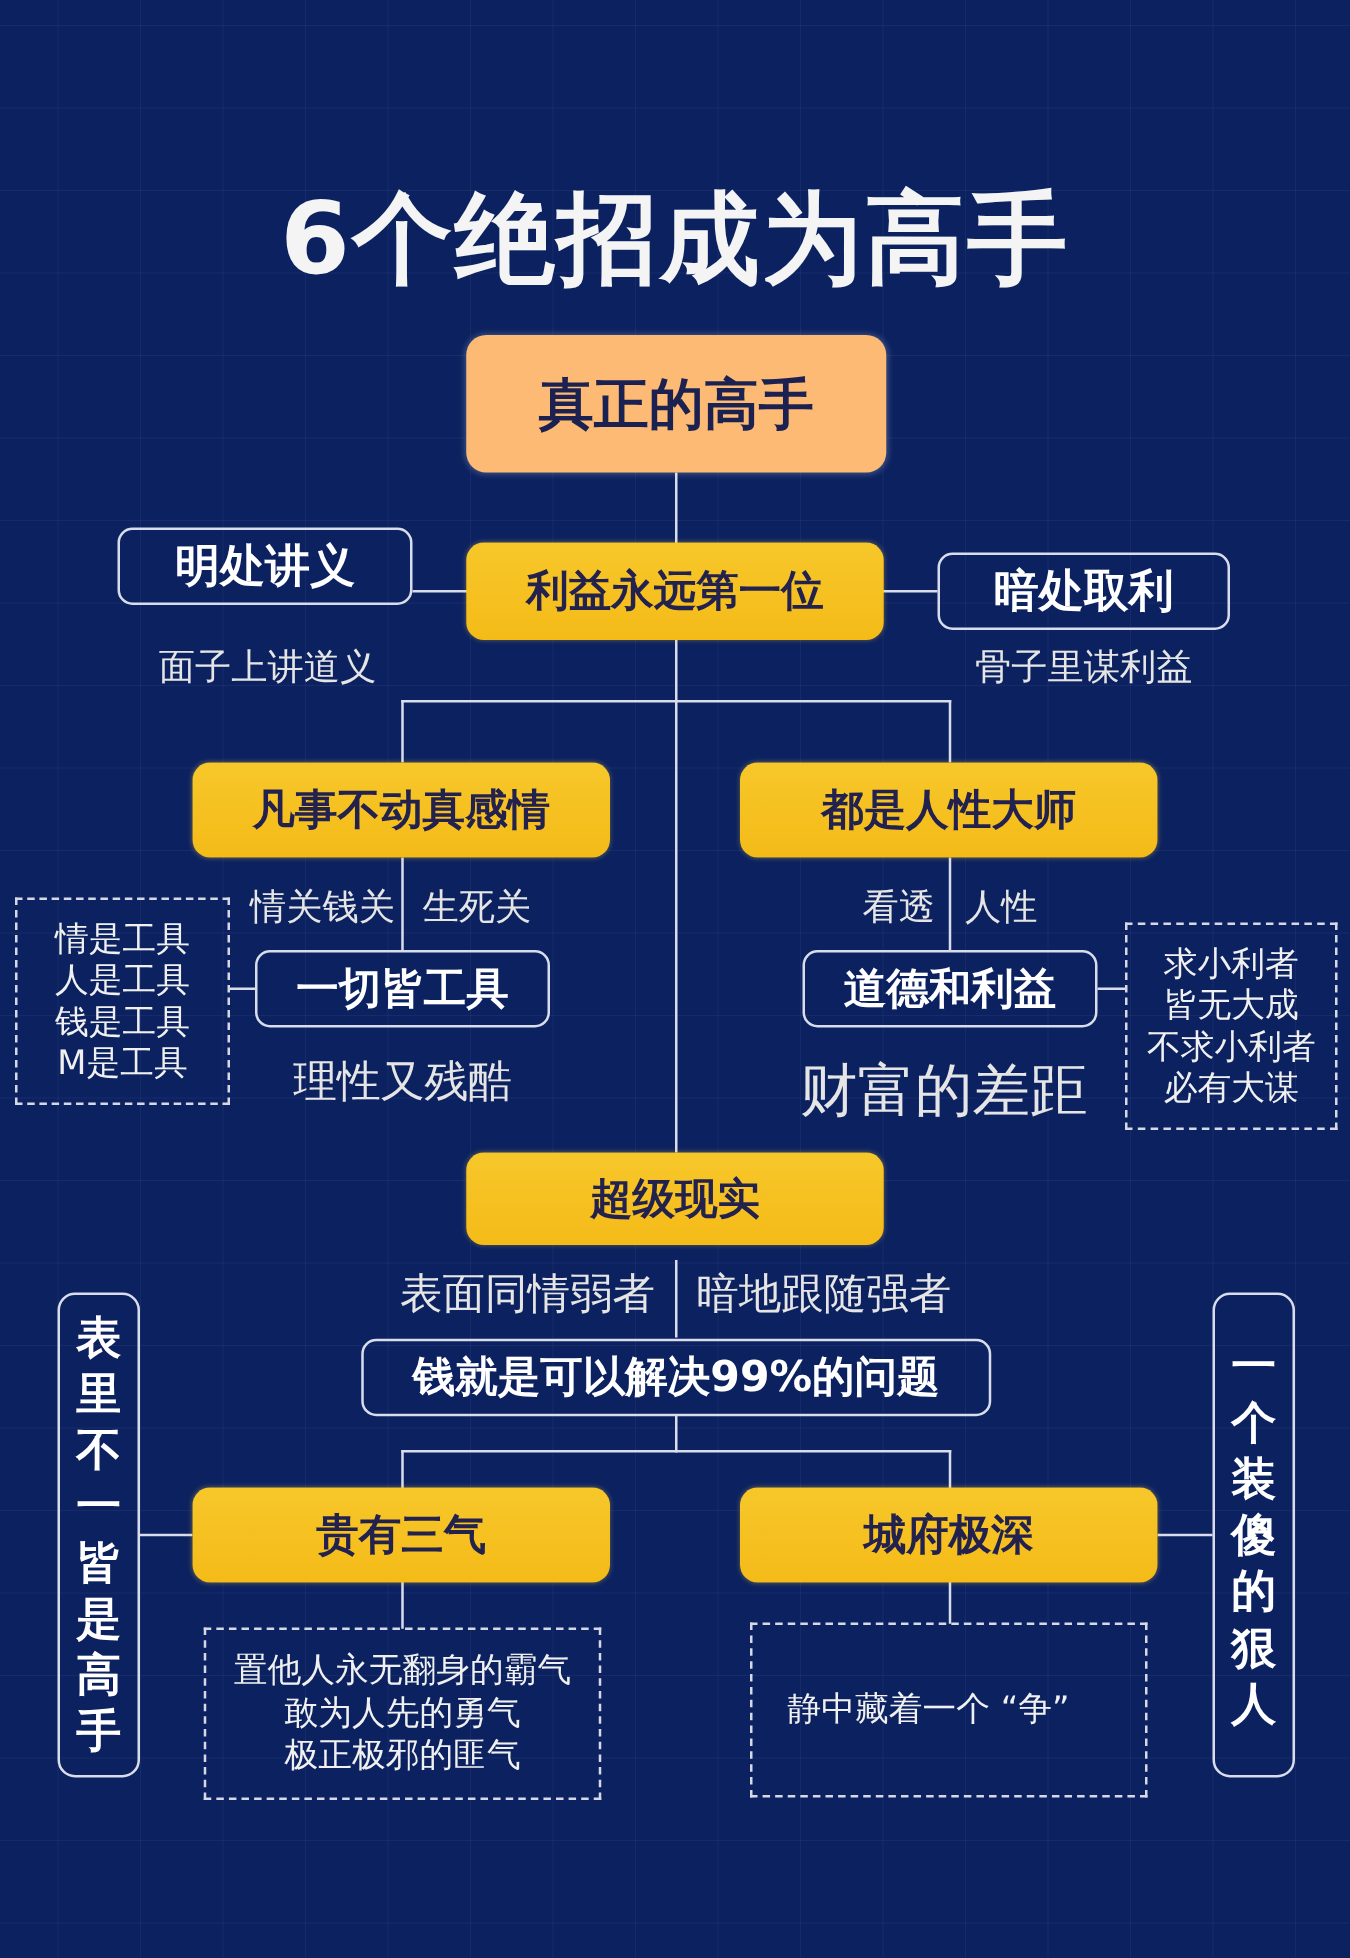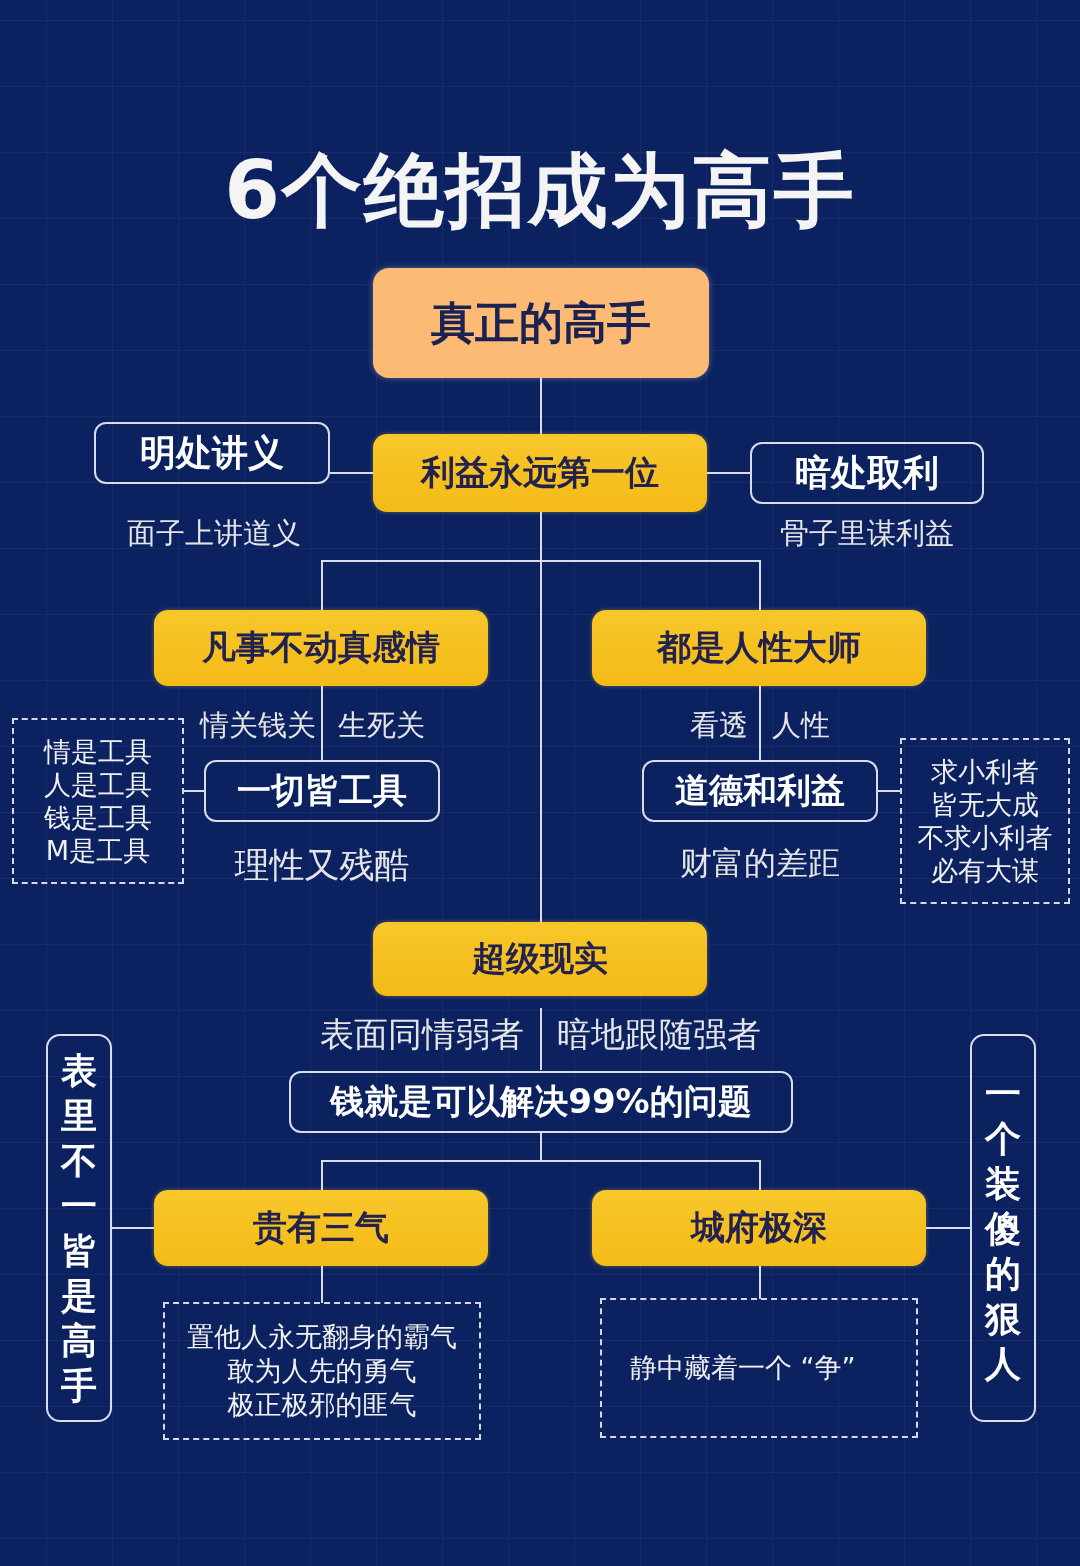--- a/index.html
+++ b/index.html
@@ -89,21 +89,21 @@
   <div>情是工具</div>
   <div>人是工具</div>
   <div>钱是工具</div>
   <div>M是工具</div>
 </div>
 
 <div class="node yellow-node" style="left:592px; top:610px; width:334px; height:76px;">都是人性大师</div>
 <div class="text" style="right:332px; top:706px; font-size:29px;">看透</div>
 <div class="text" style="left:772px; top:706px; font-size:29px;text-align:right;">人性</div>
 <div class="node outline-node" style="left:642px; top:760px; width:236px; height:62px; font-size:34px;">道德和利益</div>
-<div class="text" style="left:640px; width:240px; top:842px; text-align:center; font-size:32px;">财富的差距</div>
+<div class="text" style="left:640px; width:240px; top:842px; font-size:46px;">财富的差距</div>
 <div class="dashed" style="left:900px; top:738px; width:170px; height:166px; font-size:27px; line-height:33px;">
   <div>求小利者</div>
   <div>皆无大成</div>
   <div>不求小利者</div>
   <div>必有大谋</div>
 </div>
 
 <div class="node yellow-node" style="left:373px; top:922px; width:334px; height:74px;">超级现实</div>
 <div class="text" style="right:556px; top:1012px; font-size:34px;">表面同情弱者</div>
 <div class="text" style="left:557px; top:1012px; font-size:34px;">暗地跟随强者</div>

